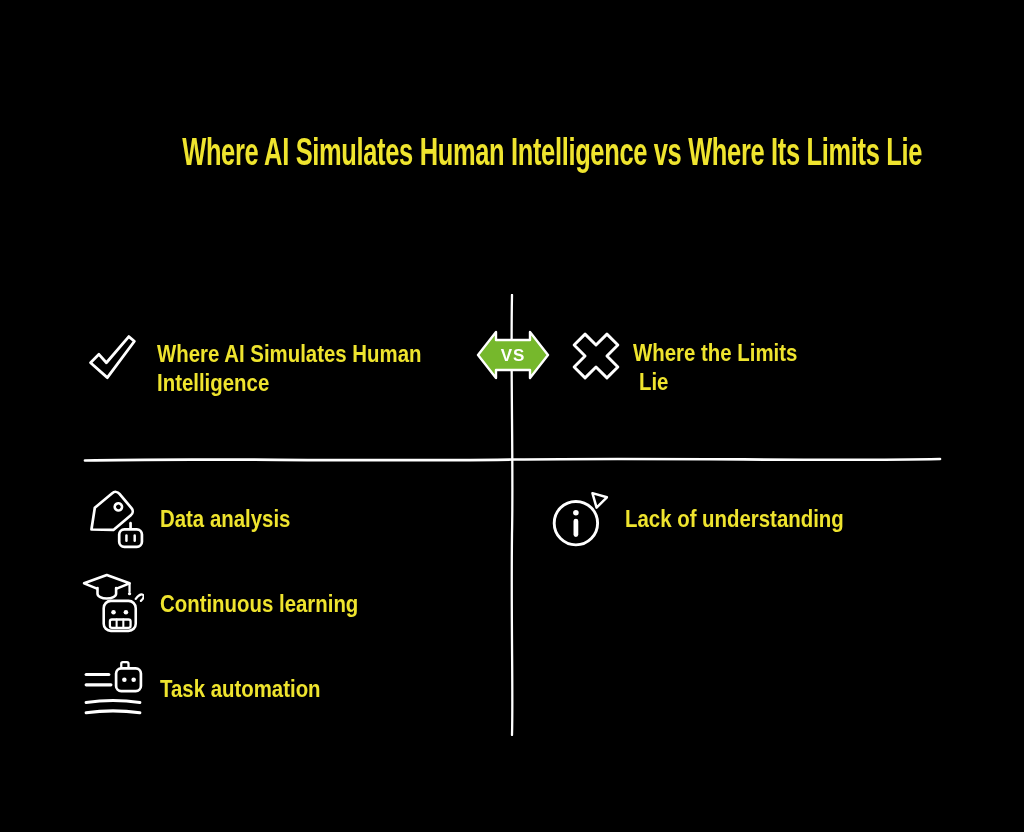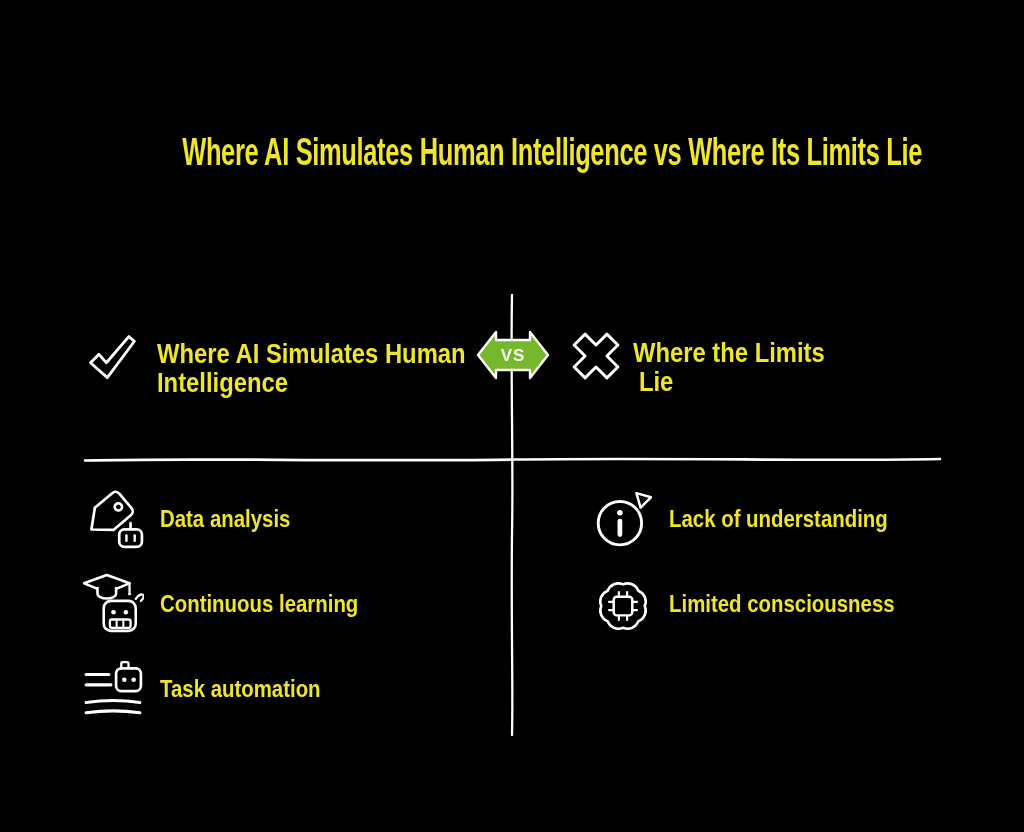--- a/index.html
+++ b/index.html
@@ -37,29 +37,29 @@
   .vs-badge{position:absolute;left:476px;top:327px;z-index:3;}
   .vs-text{
     font-family:"Liberation Sans", sans-serif;
     font-size:17px;font-weight:700;letter-spacing:1px;
     fill:var(--white);
   }
   
   .col-header{position:absolute;display:flex;align-items:flex-start;z-index:2;}
   .col-header.left{left:84px;top:331px;gap:17px;}
   .col-header.right{left:567px;top:327px;gap:8px;}
-  .header-text{color:var(--yellow);font-size:28px;font-weight:700;line-height:28.5px;}
+  .header-text{color:var(--yellow);font-size:24px;font-weight:700;line-height:28.5px;}
   .col-header.left .header-text{margin-top:9px;}
   .col-header.right .header-text{margin-top:12px;}
   .header-line{display:block;transform:scaleX(0.85);transform-origin:left center;white-space:nowrap;}
   .header-line.indent{padding-left:7px;}
   
   .items-col{position:absolute;top:476px;display:flex;flex-direction:column;z-index:2;}
   .items-col.left{left:82px;}
-  .items-col.right{left:592px;}
+  .items-col.right{left:548px;}
   .item-row{height:85px;display:flex;align-items:center;gap:16px;}
   .items-col.right .item-row{gap:15px;}
   .item-label{
     display:inline-block;
     color:var(--yellow);font-size:24px;font-weight:700;
     transform:scaleX(0.85);transform-origin:left center;
     white-space:nowrap;
   }
   .icon-box{flex:0 0 auto;display:flex;align-items:center;justify-content:center;}
   svg{display:block;}
@@ -180,36 +180,17 @@
             <circle cx="27" cy="34" r="21" stroke-width="2.8"></circle>
             <polygon points="43,5 57,9 47,19" stroke-width="2.4"></polygon>
             <line x1="27" y1="32" x2="27" y2="45" stroke-width="4.6"></line>
             <circle cx="27" cy="24" r="2.7" fill="#FFFFFF" stroke="none"></circle>
           </g>
         </svg>
       </span>
       <span class="item-label">Lack of understanding</span>
     </div>
 
-    <div class="item-row">
-      <span class="icon-box">
-        <svg width="62" height="62" viewBox="0 0 60 60">
-          <g stroke="#FFFFFF" fill="none" stroke-linecap="round" stroke-linejoin="round">
-            <path d="M51 32 A11 11 0 0 1 44.8 46.8 A11 11 0 0 1 30 53 A11 11 0 0 1 15.2 46.8 A11 11 0 0 1 9 32 A11 11 0 0 1 15.2 17.2 A11 11 0 0 1 30 11 A11 11 0 0 1 44.8 17.2 A11 11 0 0 1 51 32 Z" stroke-width="2.5"></path>
-            <line x1="26" y1="23" x2="26" y2="18.5" stroke-width="2.1"></line>
-            <line x1="34" y1="23" x2="34" y2="18.5" stroke-width="2.1"></line>
-            <line x1="26" y1="41" x2="26" y2="45.5" stroke-width="2.1"></line>
-            <line x1="34" y1="41" x2="34" y2="45.5" stroke-width="2.1"></line>
-            <line x1="21" y1="28" x2="16.5" y2="28" stroke-width="2.1"></line>
-            <line x1="21" y1="36" x2="16.5" y2="36" stroke-width="2.1"></line>
-            <line x1="39" y1="28" x2="43.5" y2="28" stroke-width="2.1"></line>
-            <line x1="39" y1="36" x2="43.5" y2="36" stroke-width="2.1"></line>
-            <rect x="21" y="23" width="18" height="18" rx="3" fill="#000000" stroke-width="2.4"></rect>
-          </g>
-        </svg>
-      </span>
-      <span class="item-label">Limited consciousness</span>
-    </div>
 
 
   </div>
 
 </div>
 
 </body></html>

